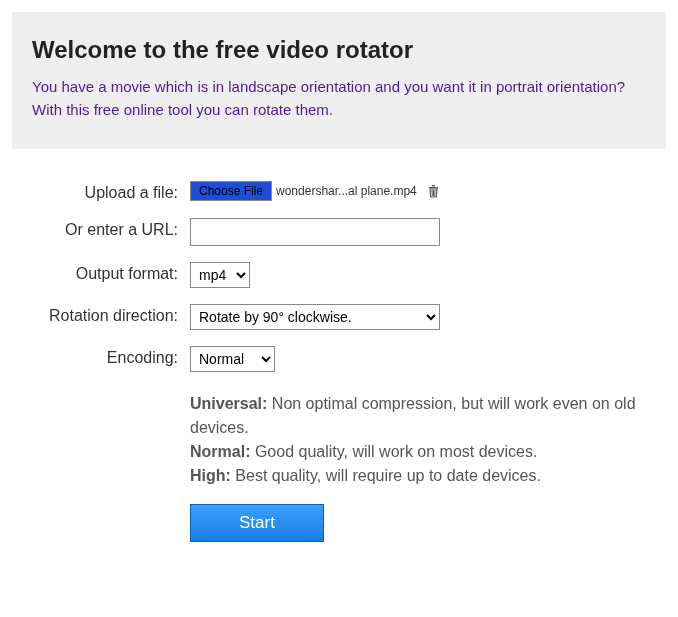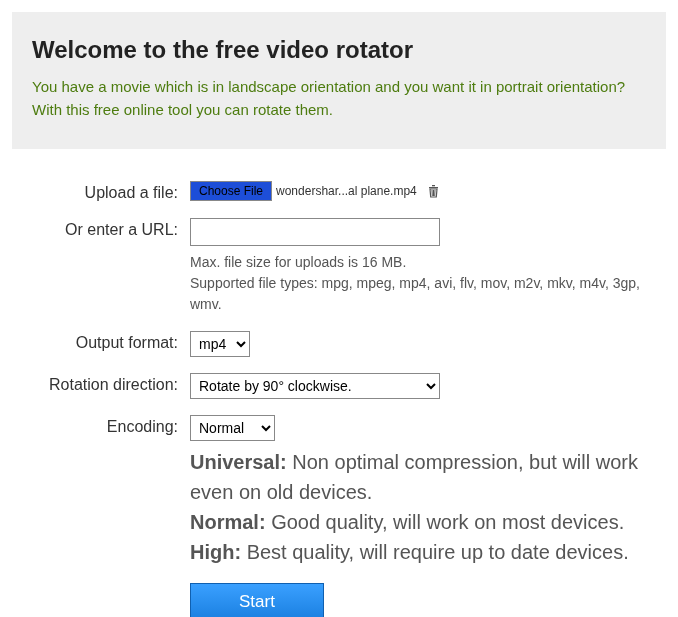--- a/index.html
+++ b/index.html
@@ -16,21 +16,21 @@
     }
     .header-box h1 {
       font-size: 24px;
       font-weight: bold;
       color: #222;
       margin-bottom: 12px;
     }
     .header-box p {
       font-size: 15px;
       line-height: 1.5;
-      color: #4d7c0f;
+      color: #4c1d95;
     }
     .form-area {
       padding: 20px 28px 20px 20px;
     }
     .form-row {
       display: flex;
       align-items: flex-start;
       margin-bottom: 16px;
     }
     .form-label {
@@ -85,22 +85,22 @@
       font-size: 14px;
       padding: 3px 4px;
       border: 1px solid #888;
       background: #fff;
       font-family: Liberation Sans, sans-serif;
     }
     .output-format-select { width: 60px; }
     .rotation-select { width: 250px; }
     .encoding-select { width: 85px; }
     .encoding-hints {
-      margin-top: 6px;
-      font-size: 20px;
+      margin-top: 20px;
+      font-size: 16px;
       color: #555;
       line-height: 1.5;
     }
     .encoding-hints b { color: #555; }
     .start-btn {
       background: #1e90ff;
       background: linear-gradient(to bottom, #3aa0ff, #1a7fe0);
       color: #fff;
       border: 1px solid #1060b0;
       font-size: 17px;
@@ -139,24 +139,20 @@
           </svg>
         </span>
       </div>
     </div>
   </div>
 
   <div class="form-row">
     <div class="form-label">Or enter a URL:</div>
     <div class="form-control">
       <input type="text" class="url-input" value="" style="">
-      <div class="hint-text">
-        <span>Max. file size for uploads is 16 MB.</span><br>
-        <span>Supported file types: mpg, mpeg, mp4, avi, flv, mov, m2v, mkv, m4v, 3gp, wmv.</span>
-      </div>
     </div>
   </div>
 
   <div class="form-row">
     <div class="form-label">Output format:</div>
     <div class="form-control">
       <select class="output-format-select">
         <option>mp4</option>
       </select>
     </div>

